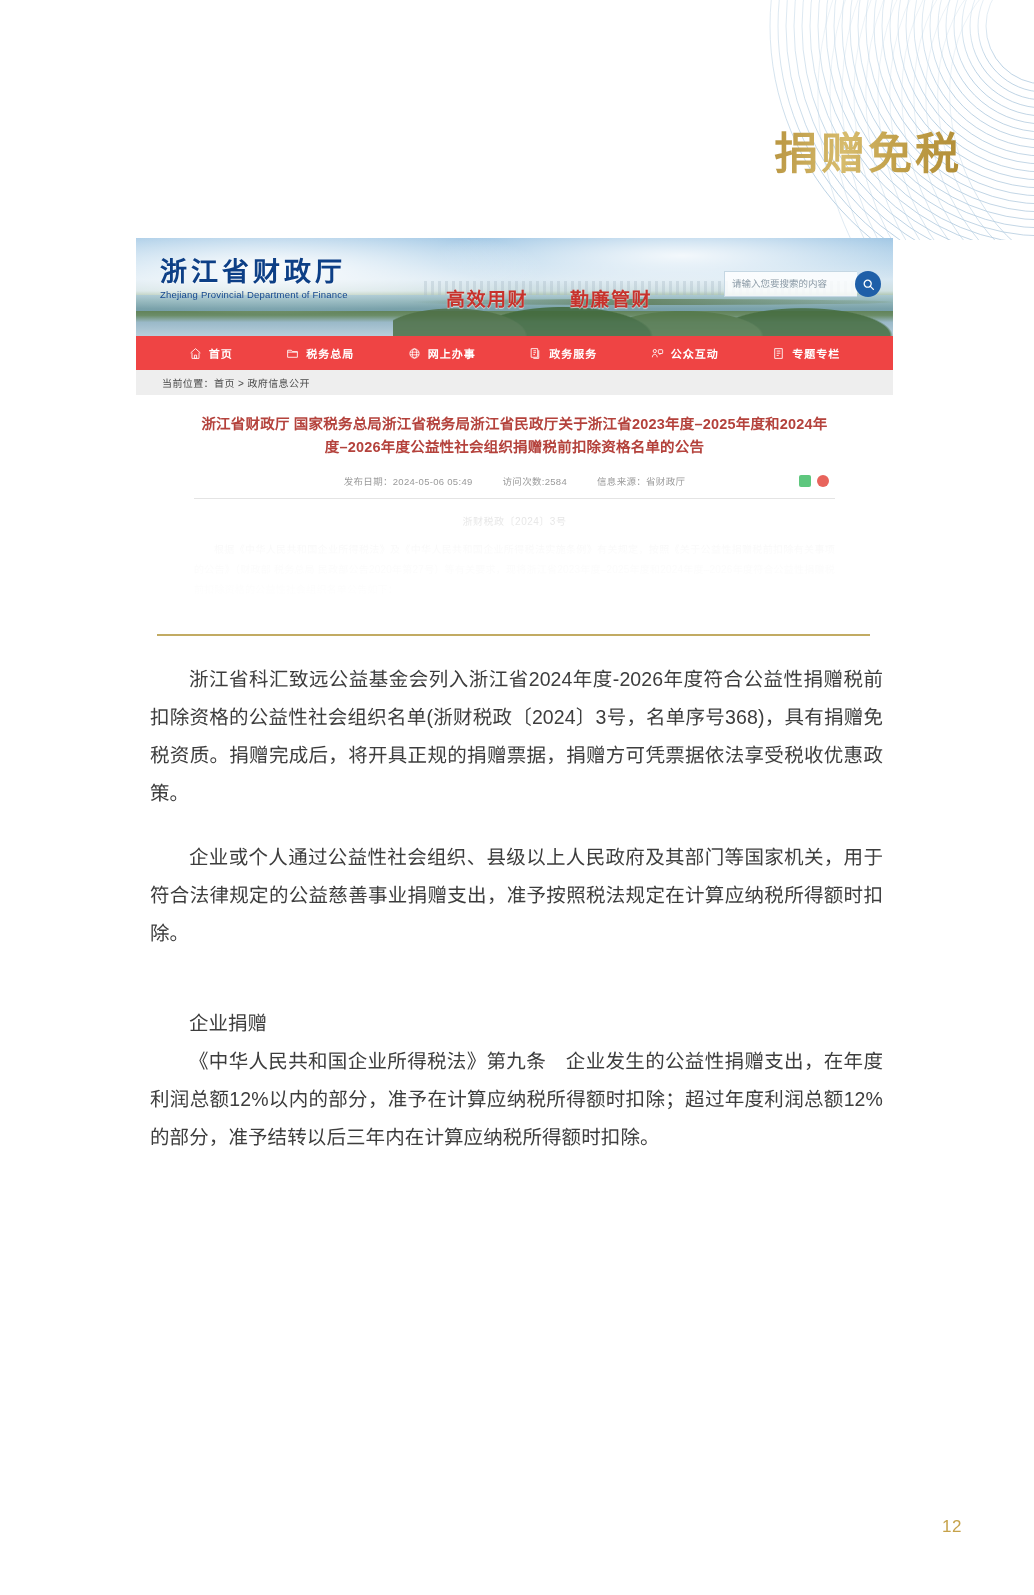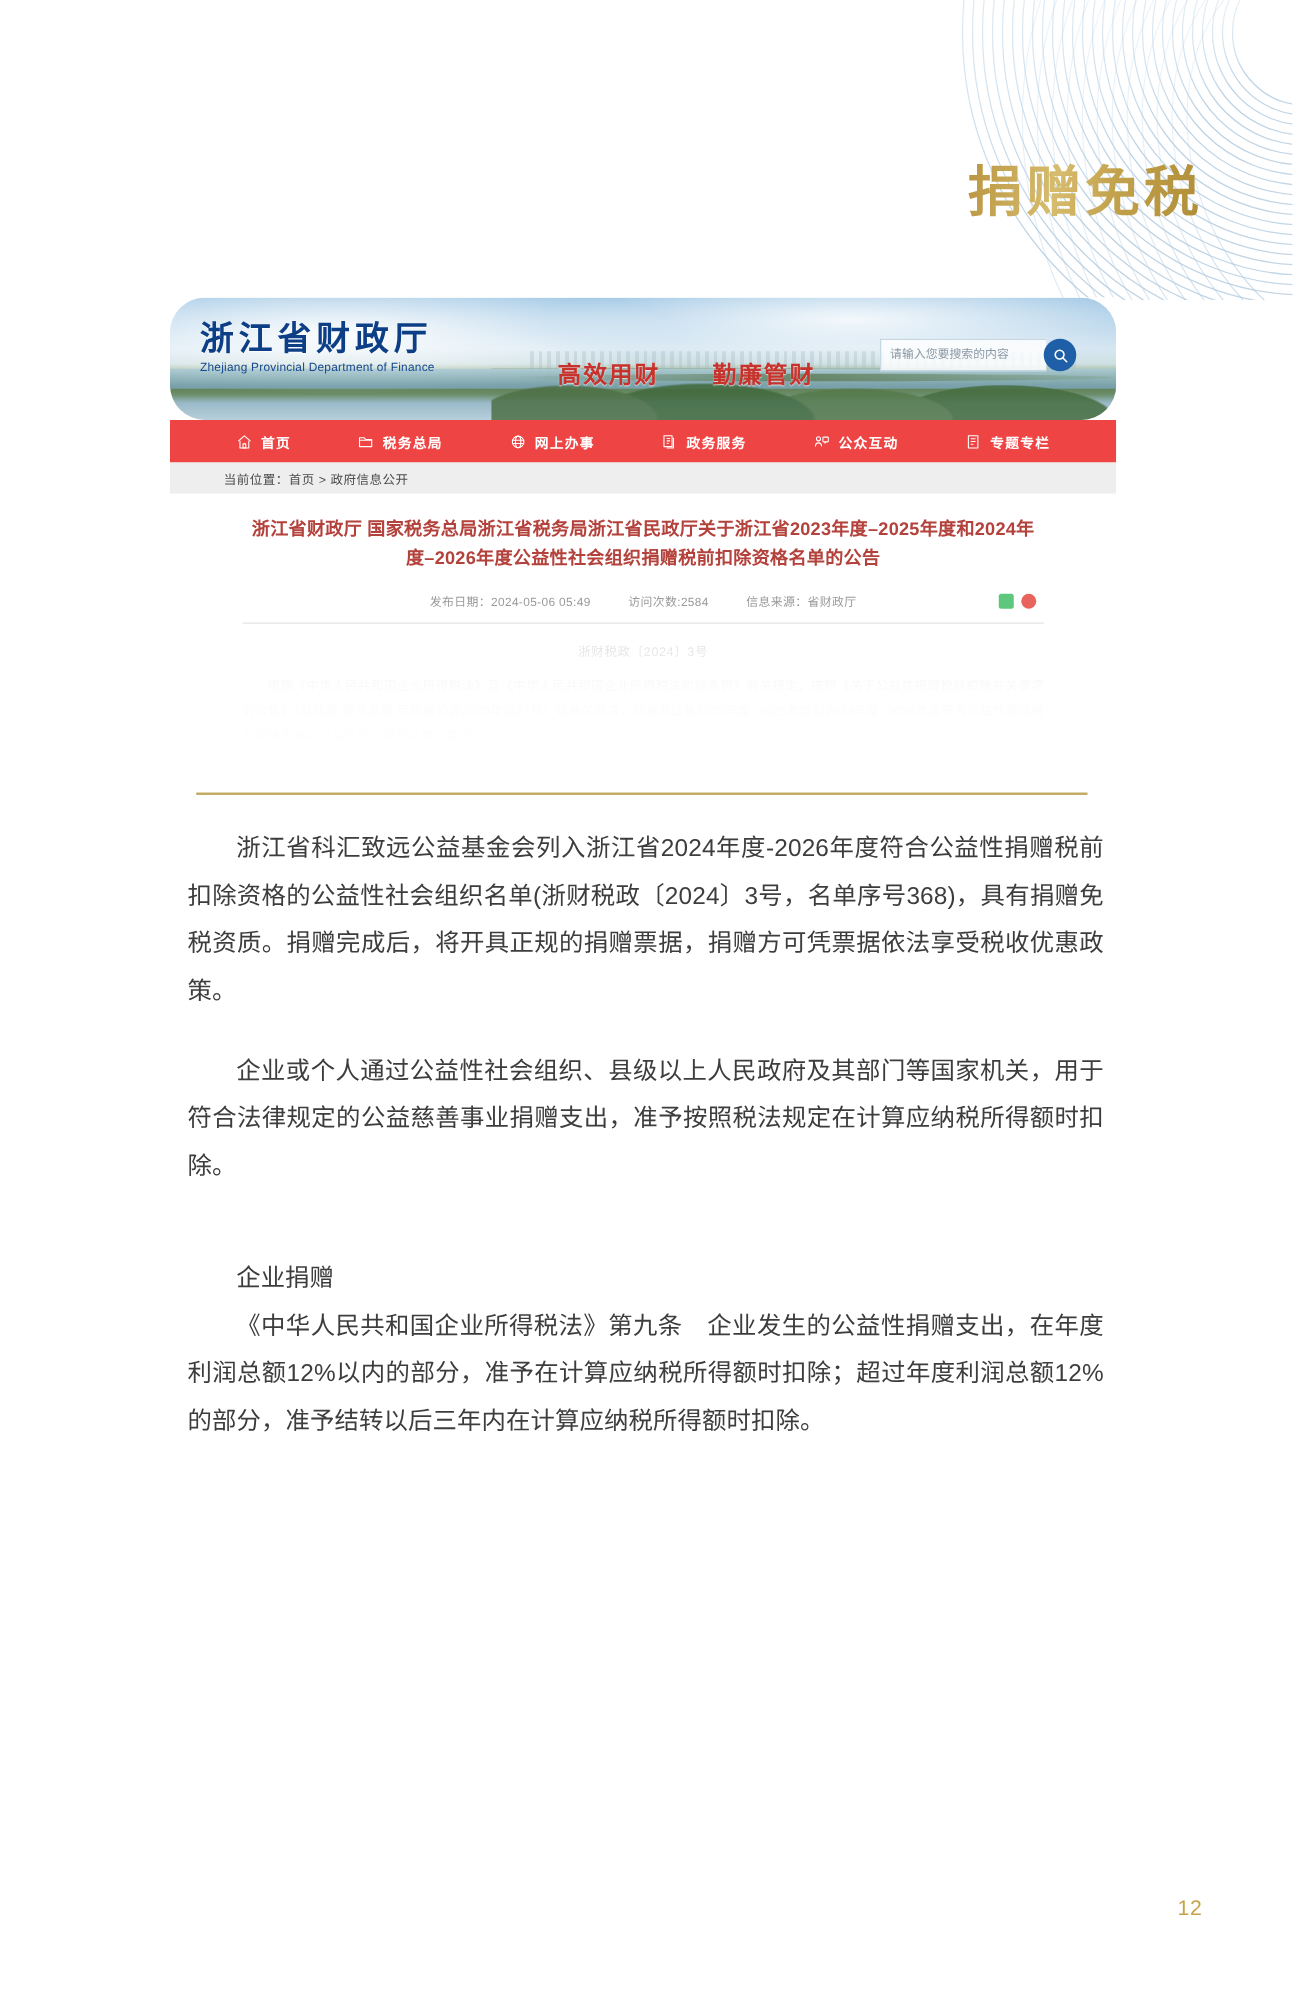--- a/index.html
+++ b/index.html
@@ -67,21 +67,20 @@
         #9fc6e4 0%,
         #bcd8ec 26%,
         #d7e7f2 42%,
         #cfe0e2 54%,
         #8aa878 64%,
         #5d7d52 72%,
         #6b8d68 79%,
         #9ab9c8 86%,
         #b8cfdc 100%);
     overflow: hidden;
-    border-radius: 28px;
   }
   .wc-banner .lake {
     position: absolute;
     left: 0; right: 0;
     top: 58%;
     height: 16%;
     background: linear-gradient(to bottom, #a9c9da, #7da9c4);
     opacity: .75;
   }
   .wc-banner .shore {
@@ -162,21 +161,21 @@
     font-size: 19px;
     font-weight: 700;
     color: #c7322c;
     letter-spacing: 1.5px;
     text-shadow: 0 1px 1px rgba(255,255,255,.7);
     white-space: nowrap;
   }
 
   .wc-search {
     position: absolute;
-    right: 32px;
+    right: 12px;
     top: 33px;
     display: flex;
     align-items: flex-start;
     z-index: 4;
   }
   .wc-search-input {
     width: 118px;
     height: 24px;
     background: rgba(255,255,255,.82);
     border: 1px solid #c5d7e3;
@@ -221,21 +220,21 @@
     font-family: "Liberation Sans", sans-serif;
   }
   .wc-nav-item svg { display: block; flex: none; }
 
   
   .wc-crumb {
     height: 25px;
     background: #eeeeee;
     display: flex;
     align-items: center;
-    padding-left: 43px;
+    padding-left: 26px;
     font-size: 10px;
     color: #4b4b4b;
     letter-spacing: .4px;
     font-family: "Liberation Sans", sans-serif;
   }
 
   
   .wc-article {
     padding: 18px 58px 0 58px;
     background: #ffffff;

